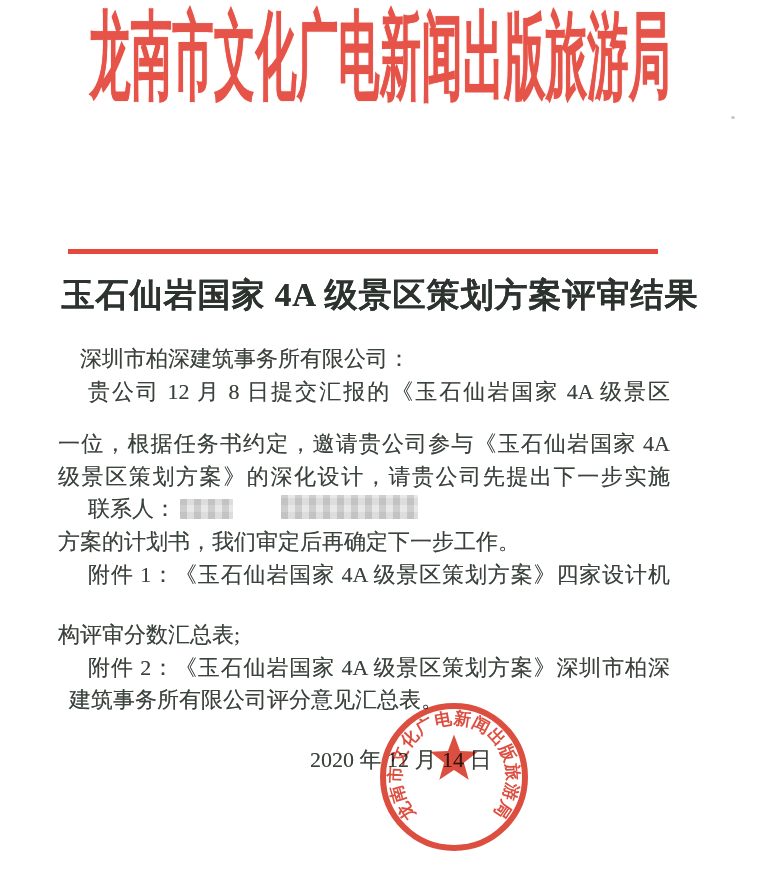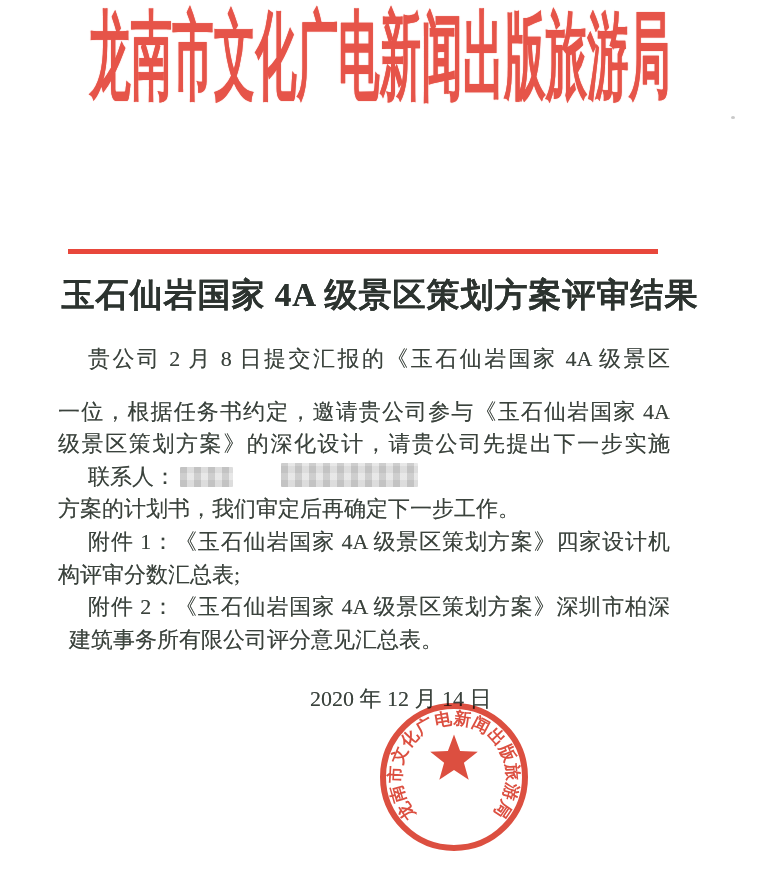--- a/index.html
+++ b/index.html
@@ -61,27 +61,28 @@
   <span class="txt">龙南市文化广电新闻出版旅游局</span>
 </div>
 
 <div class="divider"></div>
 
 <div class="doc-title">
   <div>玉石仙岩国家 4A 级景区策划方案评审结果</div>
 </div>
 
 <div class="body-text">
-    <div class="line fill" style="text-indent: 30px;"><span>贵公司 2 月 8 日提交汇报的《玉石仙岩国家 4A 级景区</span></div>
+    <div class="line" style="text-indent: 22px;"><span>深圳市柏深建筑事务所有限公司：</span></div>
+    <div class="line fill" style="text-indent: 30px;"><span>贵公司 12 月 8 日提交汇报的《玉石仙岩国家 4A 级景区</span></div>
     <div class="line fill" style="text-indent: 0px; margin-top: 20px;"><span>一位，根据任务书约定，邀请贵公司参与《玉石仙岩国家 4A</span></div>
     <div class="line fill" style="text-indent: 0px;"><span>级景区策划方案》的深化设计，请贵公司先提出下一步实施</span></div>
     <div class="line" style="text-indent: 30px;"><span>联系人：</span><span class="redact" style="width: 53px; height: 20px; margin-left: 4px;"></span><span class="redact" style="width: 137px; height: 24px; margin-left: 48px;"></span></div>
     <div class="line" style="text-indent: 0px;"><span>方案的计划书，我们审定后再确定下一步工作。</span></div>
     <div class="line fill" style="text-indent: 30px;"><span>附件 1：《玉石仙岩国家 4A 级景区策划方案》四家设计机</span></div>
-    <div class="line" style="text-indent: 0px;"><span>构评审分数汇总表;</span></div>
+    <div class="line" style="text-indent: 0px; margin-top: 28px;"><span>构评审分数汇总表;</span></div>
     <div class="line fill" style="text-indent: 30px;"><span>附件 2：《玉石仙岩国家 4A 级景区策划方案》深圳市柏深</span></div>
     <div class="line" style="text-indent: 0px; margin-left: 11px;"><span>建筑事务所有限公司评分意见汇总表。</span></div>
   </div>
 
 <div class="date-line">2020 年 12 月 14 日</div>
 
 <svg class="seal" viewBox="0 0 160 160" xmlns="http://www.w3.org/2000/svg">
   <circle cx="80" cy="80" r="71" fill="none" stroke="#d83b2b" stroke-width="6"></circle>
   <path id="seal-arc" d="M 42.5 117.5 A 53 53 0 1 1 117.5 117.5" fill="none"></path>
   <text>

